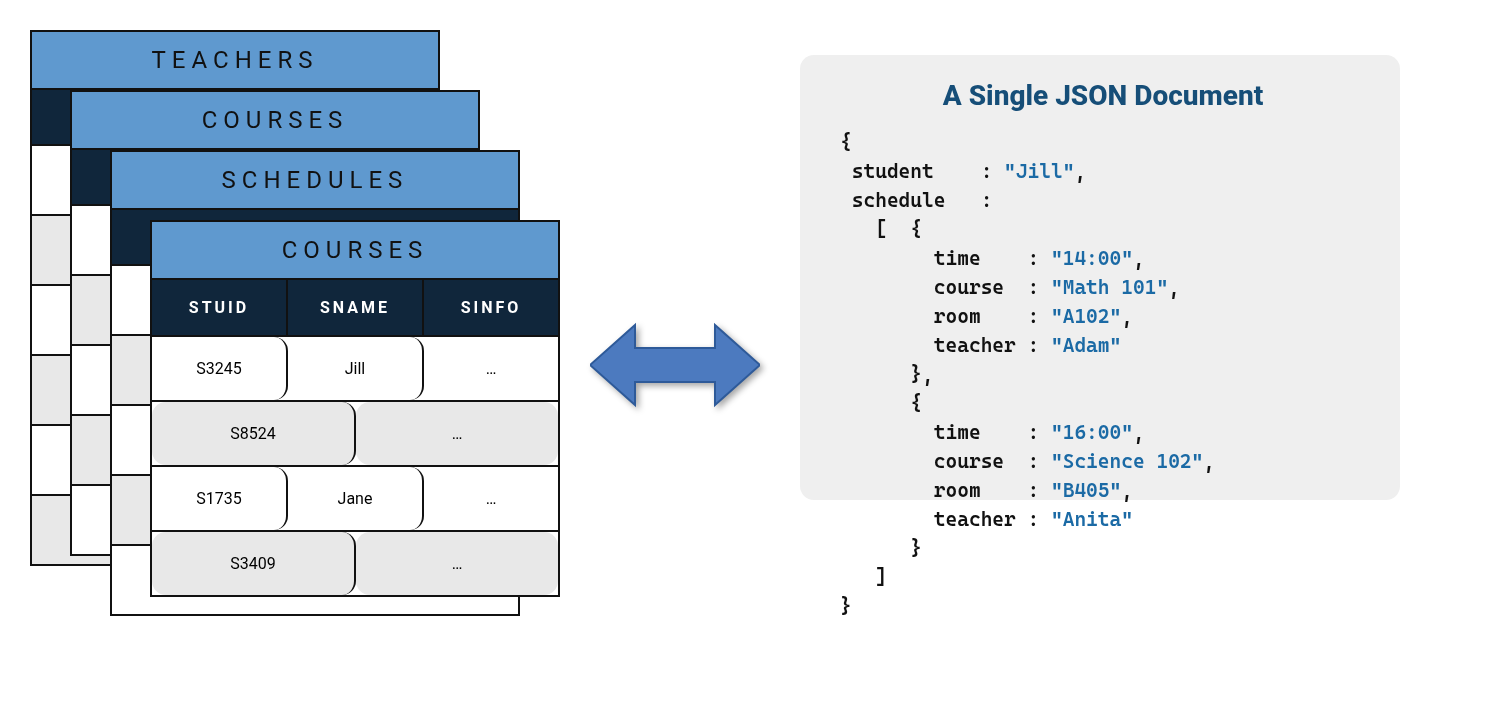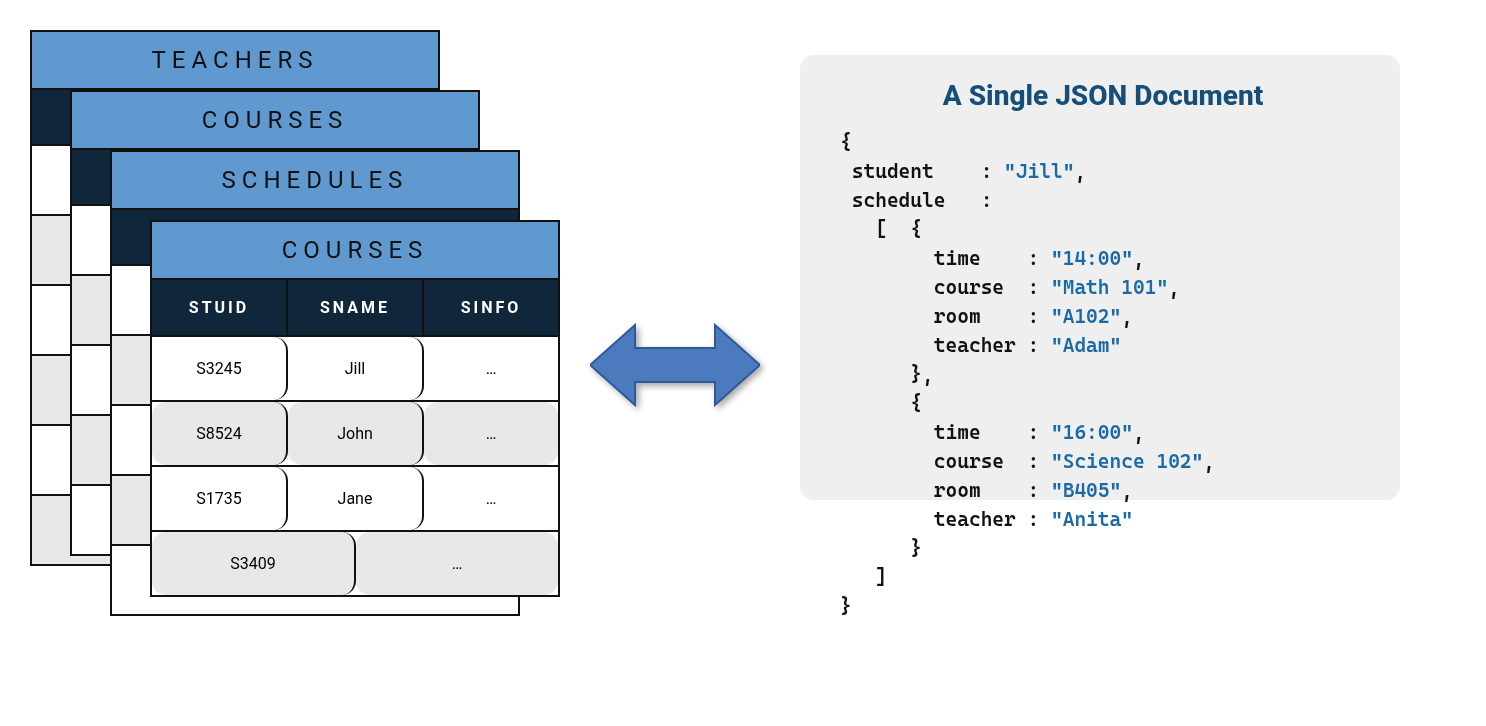--- a/index.html
+++ b/index.html
@@ -179,21 +179,20 @@
         <div class="db-col">SINFO</div>
       </div>
       <div class="db-rows">
         <div class="db-row">
           <div class="db-cell">S3245</div>
           <div class="db-cell">Jill</div>
           <div class="db-cell">…</div>
         </div>
         <div class="db-row">
           <div class="db-cell">S8524</div>
-          <div class="db-cell">John</div>
           <div class="db-cell">…</div>
         </div>
         <div class="db-row">
           <div class="db-cell">S1735</div>
           <div class="db-cell">Jane</div>
           <div class="db-cell">…</div>
         </div>
         <div class="db-row">
           <div class="db-cell">S3409</div>
           <div class="db-cell">…</div>

